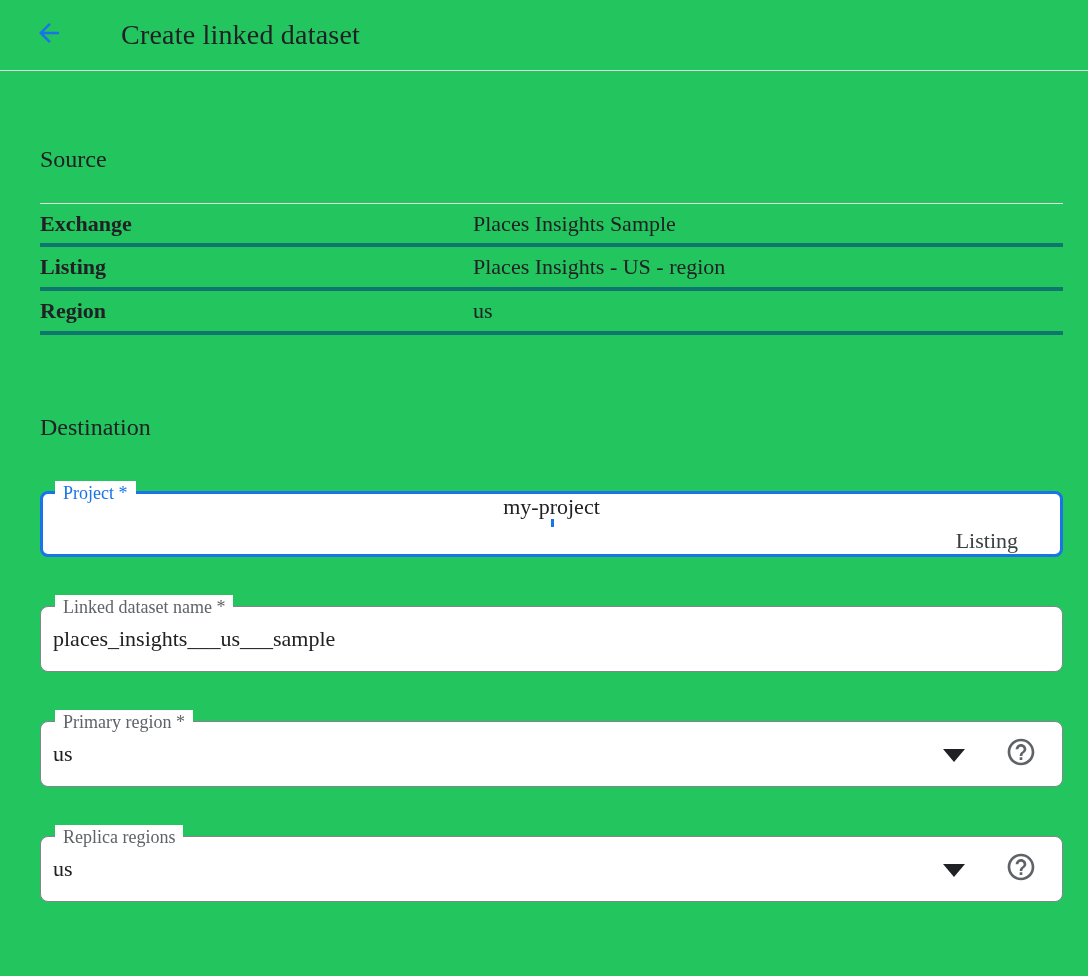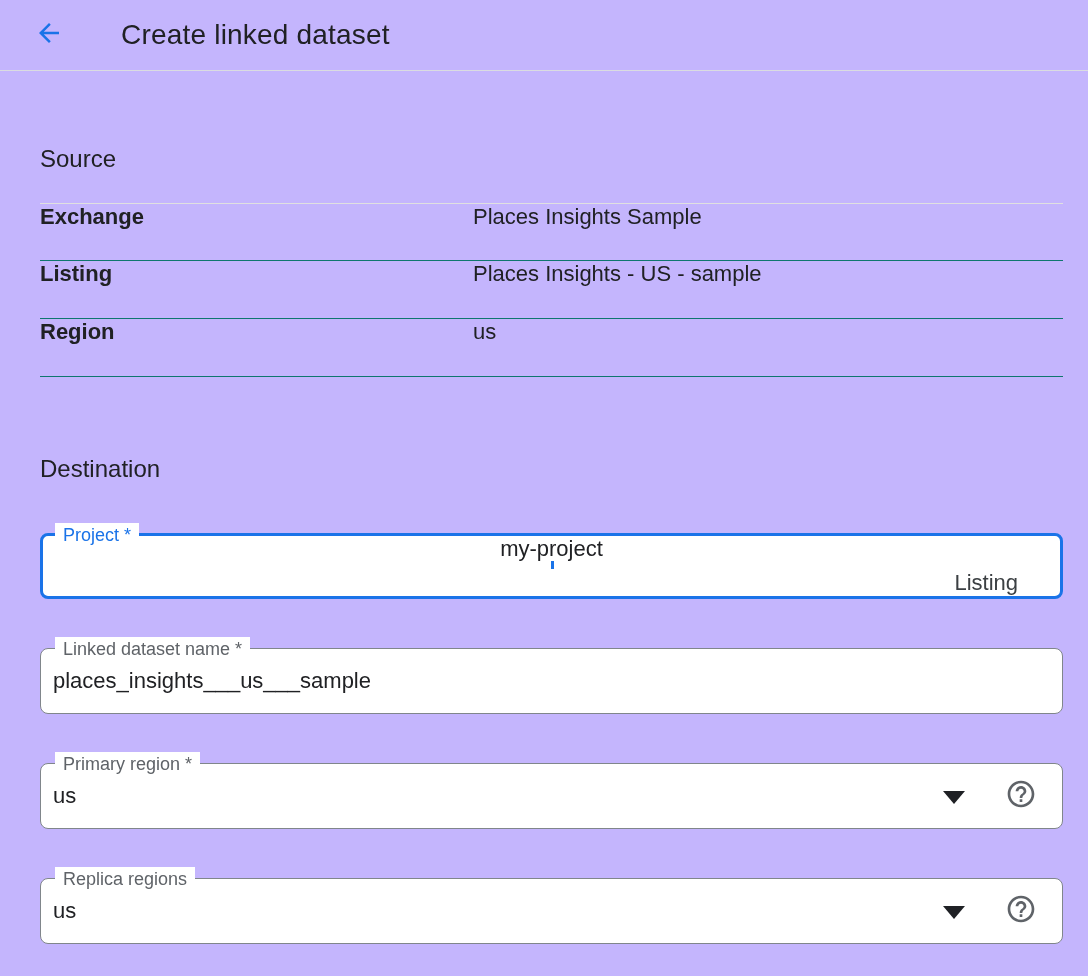--- a/index.html
+++ b/index.html
@@ -2,21 +2,21 @@
 <html><head>
 <meta charset="utf-8">
 <style>
   * { box-sizing: border-box; }
   html, body { margin: 0; padding: 0; background: #fff; }
   body {
     font-family: "Liberation Sans", "DejaVu Sans", sans-serif;
     color: #202124;
     width: 1088px;
   }
-  .page { width: 1088px; height: 976px; background: #c4b5fd; overflow: hidden; }
+  .page { width: 1088px; height: 976px; background: #22c55e; overflow: hidden; font-family: Liberation Serif, serif; }
 
   
   .header {
     display: flex;
     align-items: center;
     height: 71px;
     border-bottom: 1px solid #dadce0;
     padding-left: 33px;
   }
   .back-btn {
@@ -42,23 +42,23 @@
     line-height: 44px;
     margin: 0;
   }
   .heading-source { margin-top: 66px; }
   .heading-destination { margin-top: 70px; }
 
   
   .kv-table { margin-top: 22px; }
   .kv-row {
     display: flex;
-    align-items: flex-start;
-    height: 58px;
-    border-bottom: 1px solid #0f766e;
+    align-items: center;
+    height: 44px;
+    border-bottom: 4px solid #0f766e;
   }
   .kv-row:first-child { border-top: 1px solid #e0e0e0; }
   .kv-label {
     width: 433px;
     flex: 0 0 433px;
     font-size: 22px;
     font-weight: 700;
     color: #202124;
   }
   .kv-value { font-size: 22px; color: #202124; }
@@ -150,21 +150,21 @@
 
     <h2 class="section-heading heading-source">Source</h2>
 
     <div class="kv-table">
       <div class="kv-row">
         <div class="kv-label">Exchange</div>
         <div class="kv-value">Places Insights Sample</div>
       </div>
       <div class="kv-row">
         <div class="kv-label">Listing</div>
-        <div class="kv-value">Places Insights - US - sample</div>
+        <div class="kv-value">Places Insights - US - region</div>
       </div>
       <div class="kv-row">
         <div class="kv-label">Region</div>
         <div class="kv-value">us</div>
       </div>
     </div>
 
     <h2 class="section-heading heading-destination">Destination</h2>
 
     <div class="field field-project focused">

